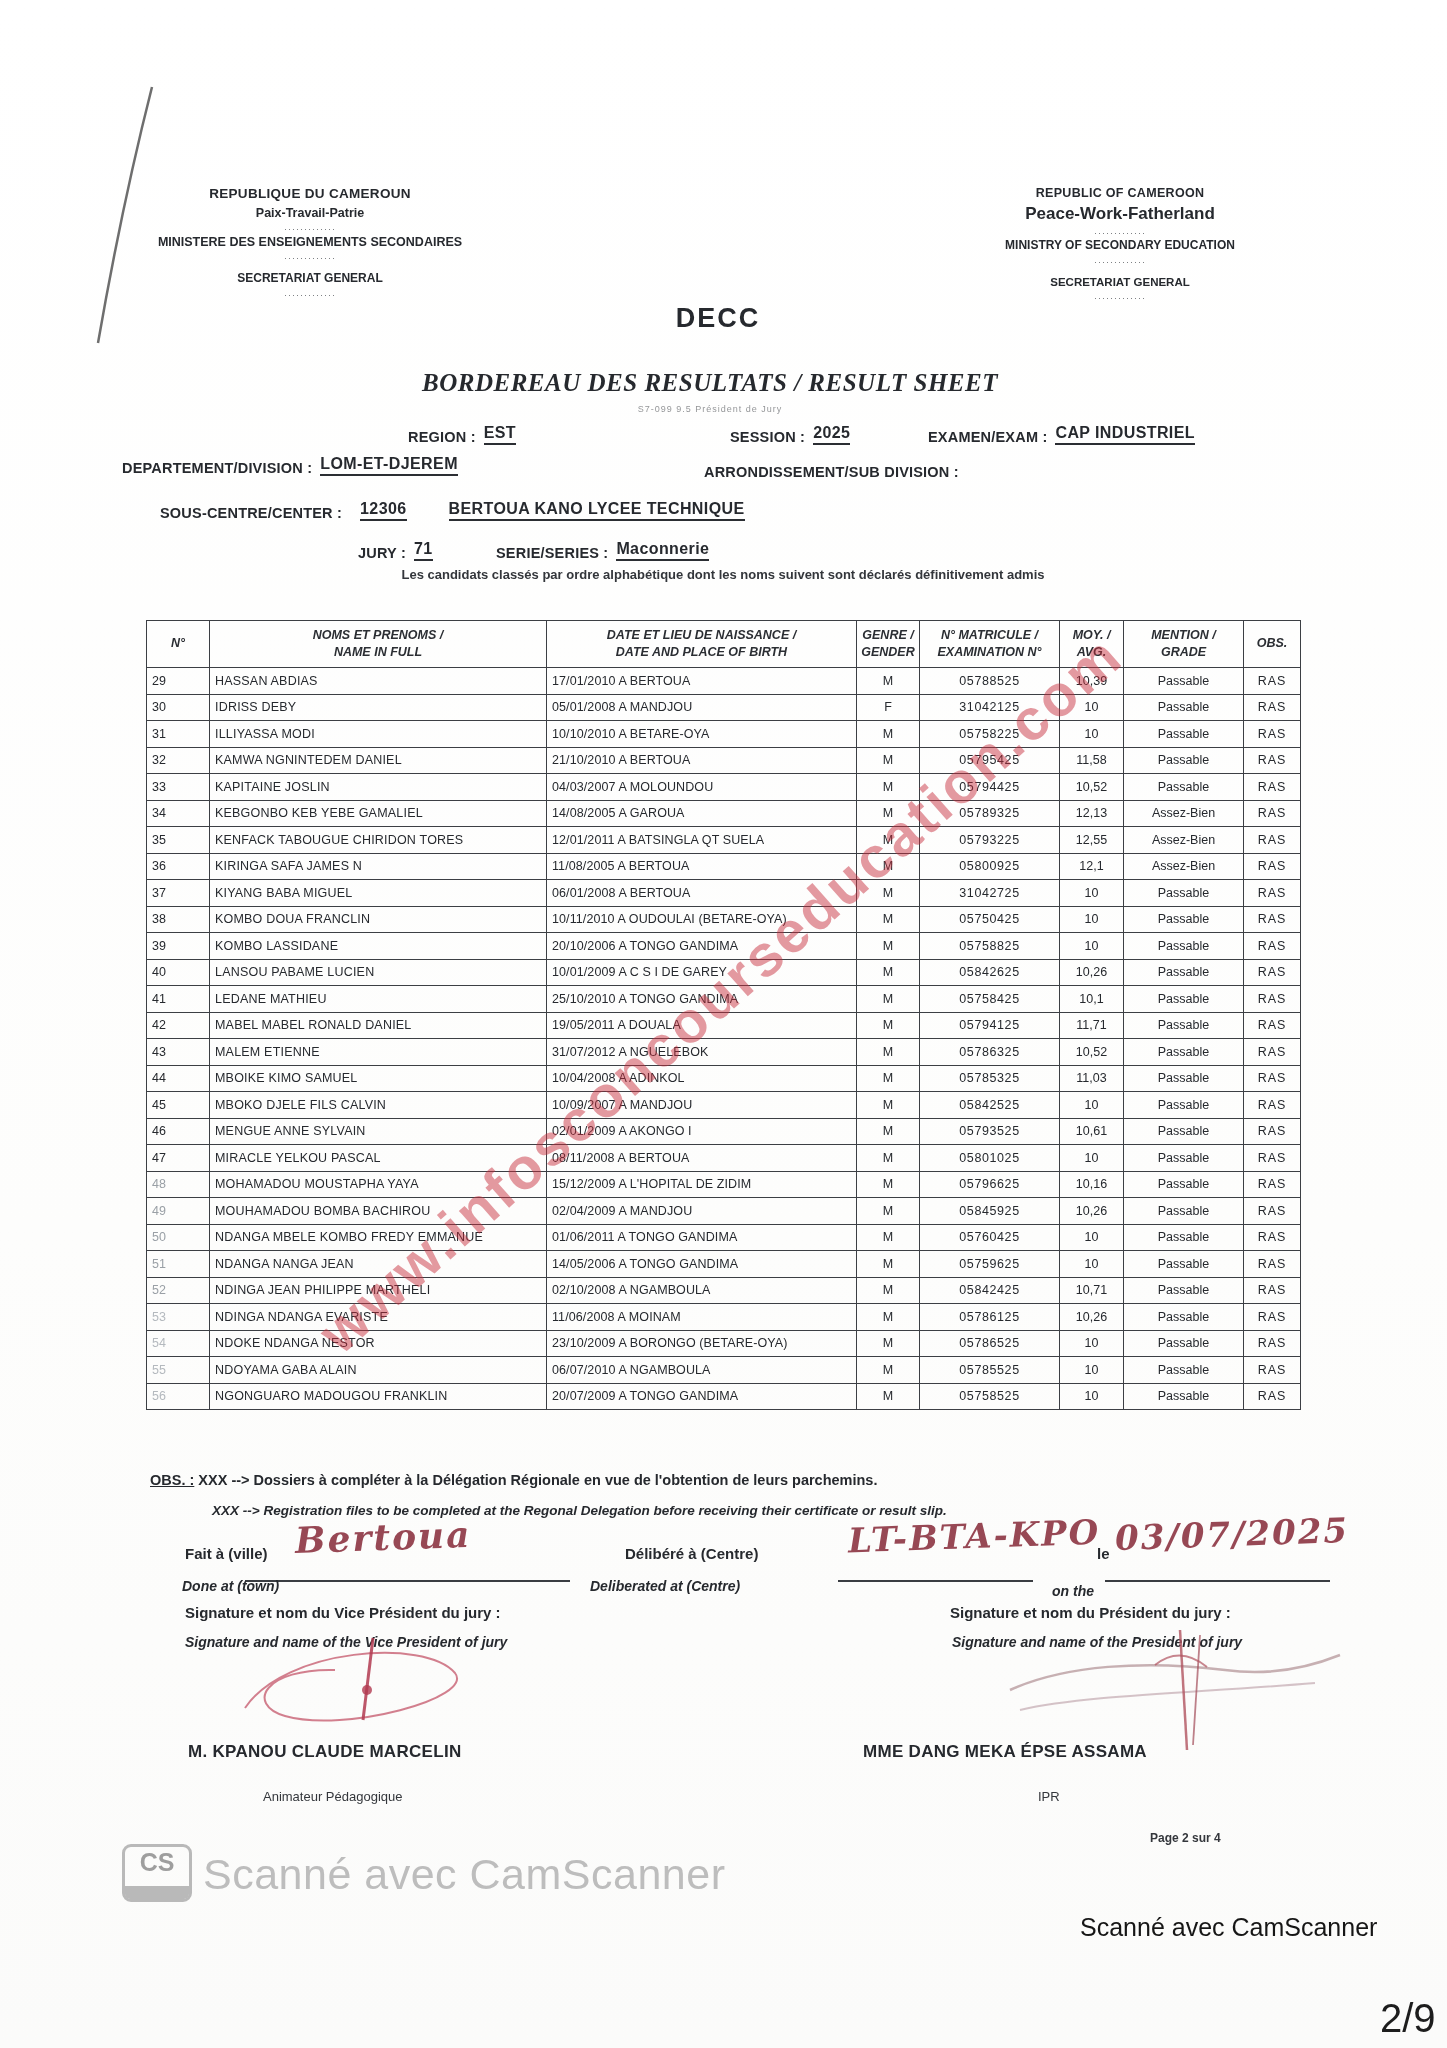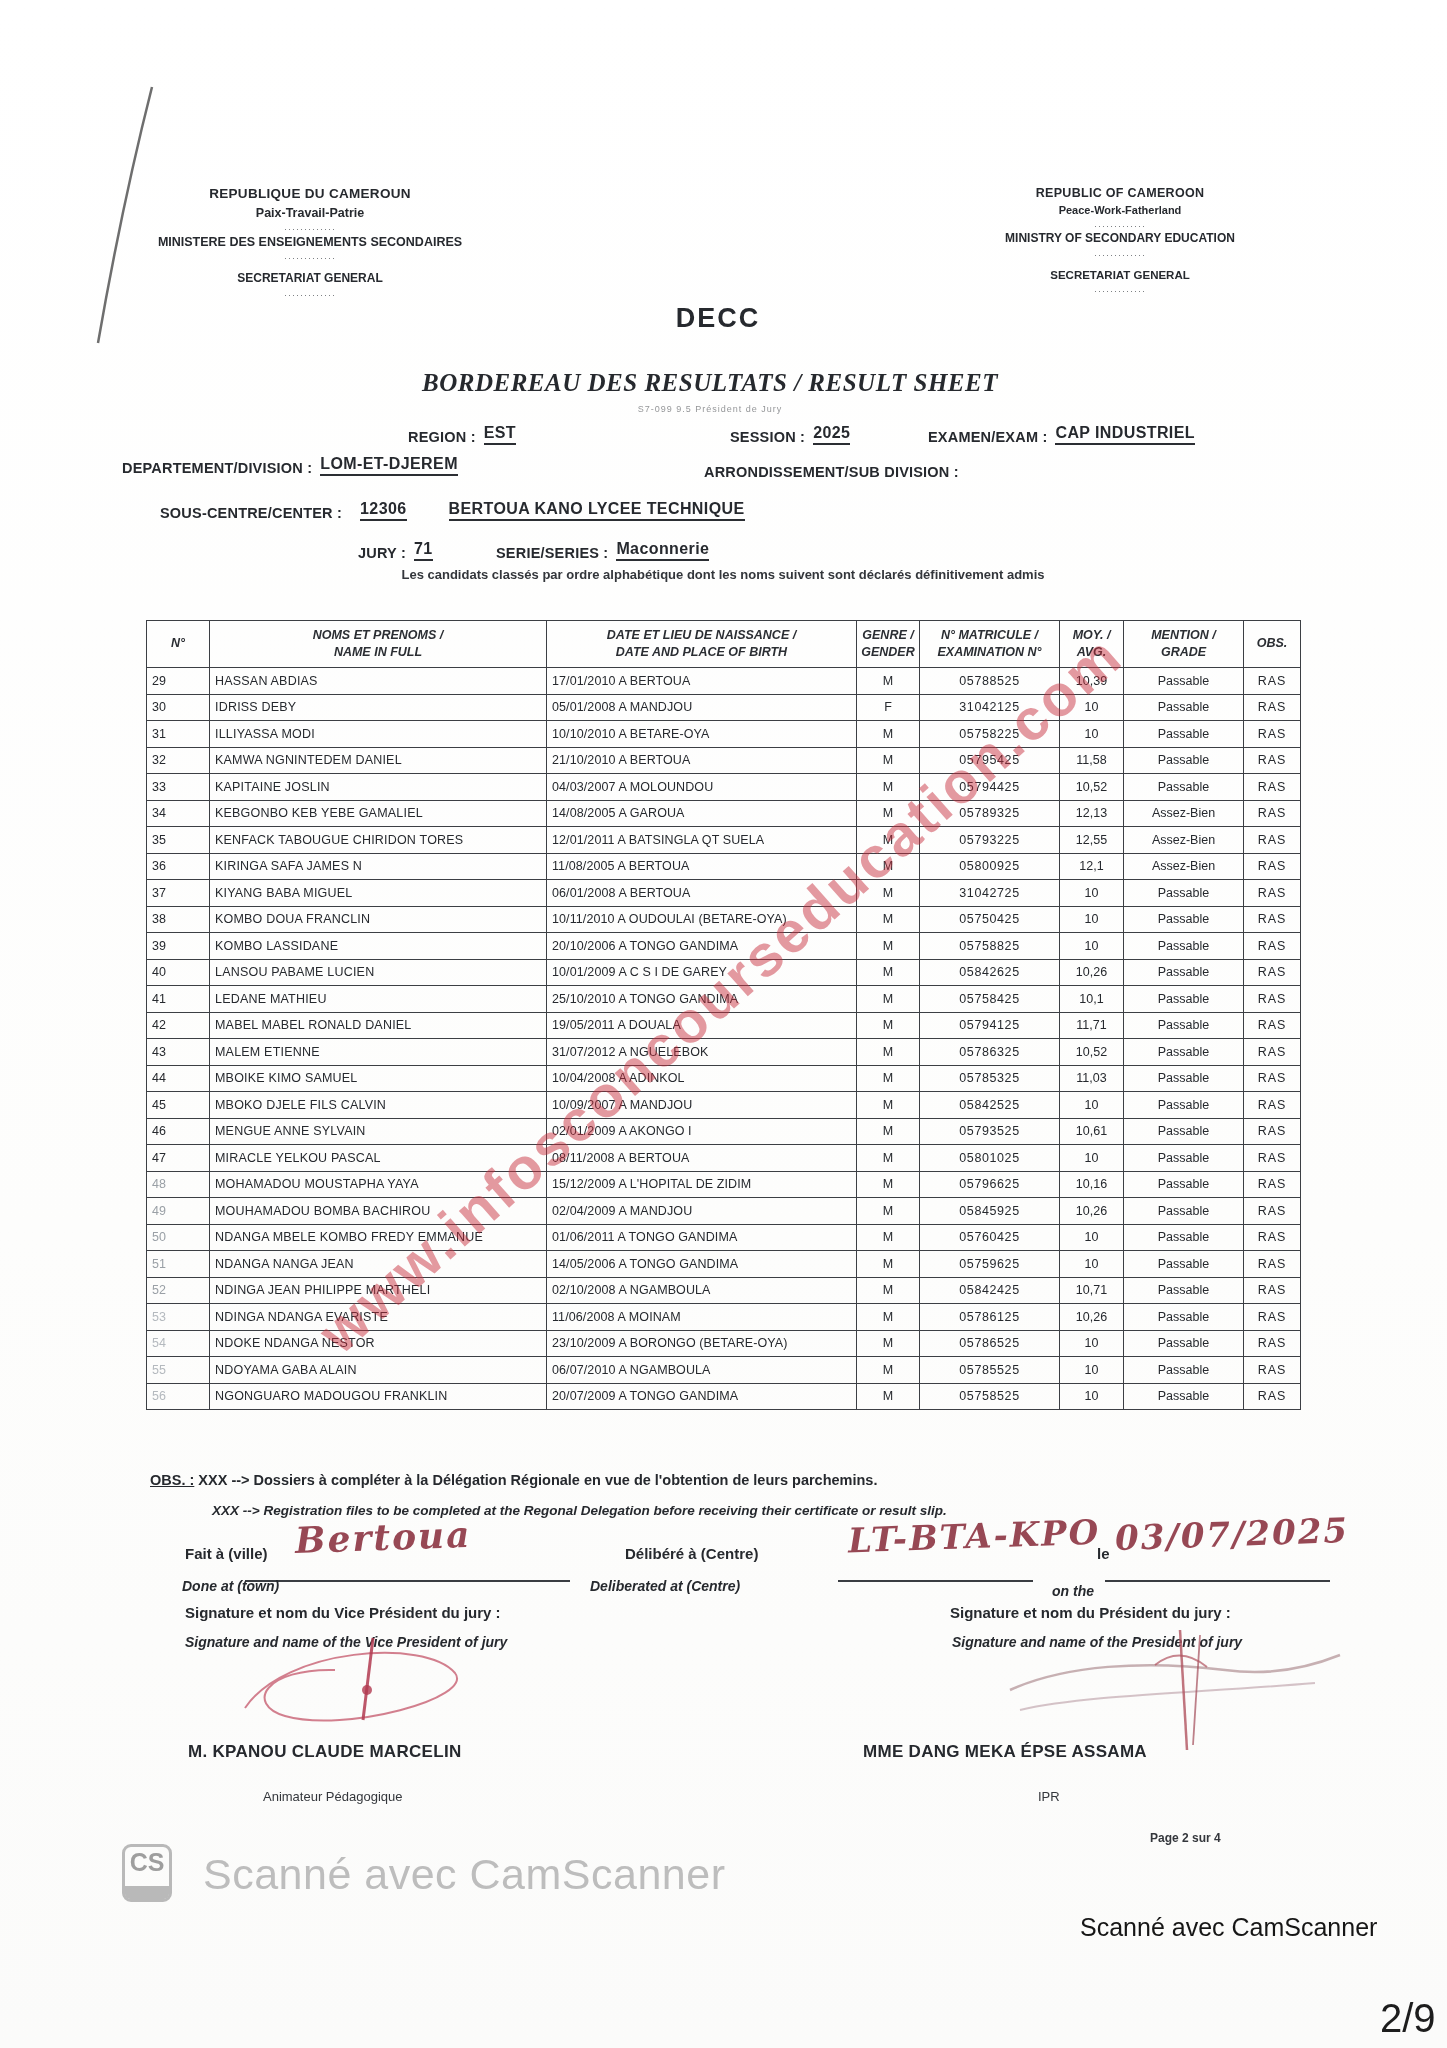--- a/index.html
+++ b/index.html
@@ -72,21 +72,21 @@
   
   .watermark{
     left:120px; top:960px; width:1200px; text-align:center;
     transform:rotate(-41.5deg); transform-origin:center;
     font-size:58px; font-weight:bold; letter-spacing:3px;
     color:rgba(198,44,58,0.48); white-space:nowrap; pointer-events:none;
   }
 
   
   .cs-logo{
-    width:50px; height:58px; border:3.5px solid #b9b9b9; border-radius:9px;
+    width:70px; height:58px; border:3.5px solid #b9b9b9; border-radius:9px;
     box-sizing:border-box; display:flex; flex-direction:column; align-items:center;
   }
   .cs-logo .cs-txt{font-size:25px; font-weight:bold; color:#9e9e9e; line-height:1.25;}
   .cs-logo .cs-bar{margin-top:auto; width:100%; height:13px; background:#b9b9b9; border-radius:0 0 5px 5px;}
   .cs-grey{font-size:43px; color:#bdbdbd; letter-spacing:.5px;}
   .cs-black{font-size:25px; color:#161616; font-weight:500;}
   .page-indicator{font-size:40px; color:#1d1d1d;}
 </style>
 </head>
 <body>
@@ -102,21 +102,21 @@
     <div class="l2">Paix-Travail-Patrie</div>
     <div class="sep">·············</div>
     <div class="l3">MINISTERE DES ENSEIGNEMENTS SECONDAIRES</div>
     <div class="sep">·············</div>
     <div class="l4">SECRETARIAT GENERAL</div>
     <div class="sep">·············</div>
   </div>
 
   <div class="abs hblock" style="left:950px; top:186px; width:340px;">
     <div class="l1" style="font-size:12.5px;">REPUBLIC OF CAMEROON</div>
-    <div class="l2" style="font-size:11px;">Peace-Work-Fatherland</div>
+    <div class="l2" style="font-size:17px;">Peace-Work-Fatherland</div>
     <div class="sep">·············</div>
     <div class="l3" style="font-size:12px;">MINISTRY OF SECONDARY EDUCATION</div>
     <div class="sep">·············</div>
     <div class="l4" style="font-size:11.5px;">SECRETARIAT GENERAL</div>
     <div class="sep">·············</div>
   </div>
 
   <div class="abs decc center" style="left:618px; top:303px; width:200px;">DECC</div>
   <div class="abs doc-title center" style="left:260px; top:369px; width:900px;">BORDEREAU DES RESULTATS / RESULT SHEET</div>
   <div class="abs subnote center" style="left:460px; top:404px; width:500px;">S7-099 9.5   Président de Jury</div>

